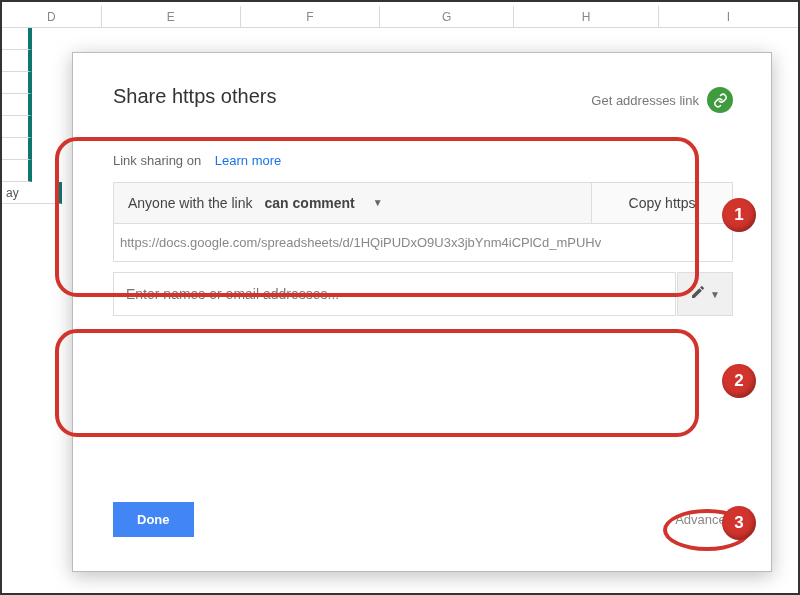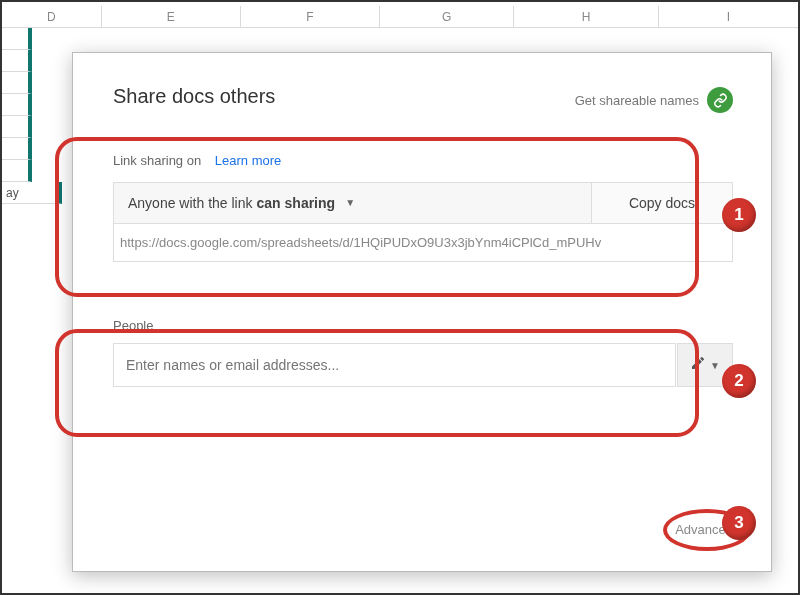--- a/index.html
+++ b/index.html
@@ -71,21 +71,21 @@
     box-shadow: inset -2px -3px 4px rgba(0,0,0,.25);
   }
   .linkstatus { margin-top: 45px; font-size: 13px; color: #666; }
   .linkstatus a { color: #1a73e8; text-decoration: none; margin-left: 10px; }
   .permrow {
     margin-top: 14px; display: flex; border: 1px solid #ddd;
   }
   .permsel {
     flex: 1; background: #f7f7f7; height: 40px; line-height: 40px;
     padding: 0 14px; font-size: 14px; color: #444; border-right: 1px solid #ddd;
-    display: flex; align-items: flex-end;
+    display: flex; align-items: flex-end; gap: 8px;
   }
   .permsel .bold { font-weight: bold; margin-left: 4px; }
   .permsel .caret { margin-left: 10px; font-size: 10px; color: #666; }
   .copybtn {
     width: 140px; text-align: center; line-height: 40px; height: 40px;
     font-size: 14px; color: #444; background: #fafafa;
   }
   .urlbox {
     border: 1px solid #ddd; border-top: none; height: 38px; line-height: 38px;
     padding: 0 6px; color: #888; font-size: 13px;
@@ -138,61 +138,61 @@
   <div class="cell narrow"></div>
   <div class="cell narrow"></div>
   <div class="cell narrow"></div>
   <div class="cell narrow"></div>
   <div class="cell narrow"></div>
   <div class="cell narrow"></div>
   <div class="cell">ay</div>
 </div>
 
 <div class="modal">
-  <h1>Share docs others</h1>
+  <h1>Share https others</h1>
 
   <div class="getlink">
-    <span>Get shareable names</span>
+    <span>Get addresses link</span>
     <span class="linkicon">
       <svg viewBox="0 0 24 24" fill="none" stroke="#fff" stroke-width="2.4" stroke-linecap="round">
         <path d="M10 13a5 5 0 0 0 7 0l3-3a5 5 0 0 0-7-7l-1 1"></path>
         <path d="M14 11a5 5 0 0 0-7 0l-3 3a5 5 0 0 0 7 7l1-1"></path>
       </svg>
     </span>
   </div>
 
   <div class="linkstatus">
     <span>Link sharing on</span>
     <a href="#">Learn more</a>
   </div>
 
   <div class="permrow">
     <div class="permsel">
       <span>Anyone with the link</span>
-      <span class="bold">can sharing</span>
+      <span class="bold">can comment</span>
       <span class="caret">▼</span>
     </div>
-    <div class="copybtn">Copy docs</div>
+    <div class="copybtn">Copy https</div>
   </div>
   <div class="urlbox">https://docs.google.com/spreadsheets/d/1HQiPUDxO9U3x3jbYnm4iCPlCd_mPUHv</div>
 
-  <div class="peoplelabel">People</div>
   <div class="peoplerow">
     <input class="peopleinput" placeholder="Enter names or email addresses..." style="">
     <div class="editbtn">
       <span>
         <svg viewBox="0 0 24 24" fill="#555">
             <path d="M3 17.25V21h3.75L17.81 9.94l-3.75-3.75L3 17.25zM20.71 7.04a1 1 0 0 0 0-1.41l-2.34-2.34a1 1 0 0 0-1.41 0l-1.83 1.83 3.75 3.75 1.83-1.83z"></path>
           </svg>
       </span>
       <span class="caret">▼</span>
     </div>
   </div>
 
   <div class="footer">
+    <button class="donebtn">Done</button>
     <a href="#" class="adv">Advanced</a>
   </div>
 
   <div class="callout callout1"></div>
   <div class="callout callout2"></div>
   <div class="callout3"></div>
 </div>
 
 <div class="badge" style="left:720px; top:196px;">1</div>
 <div class="badge" style="left:720px; top:362px;">2</div>

